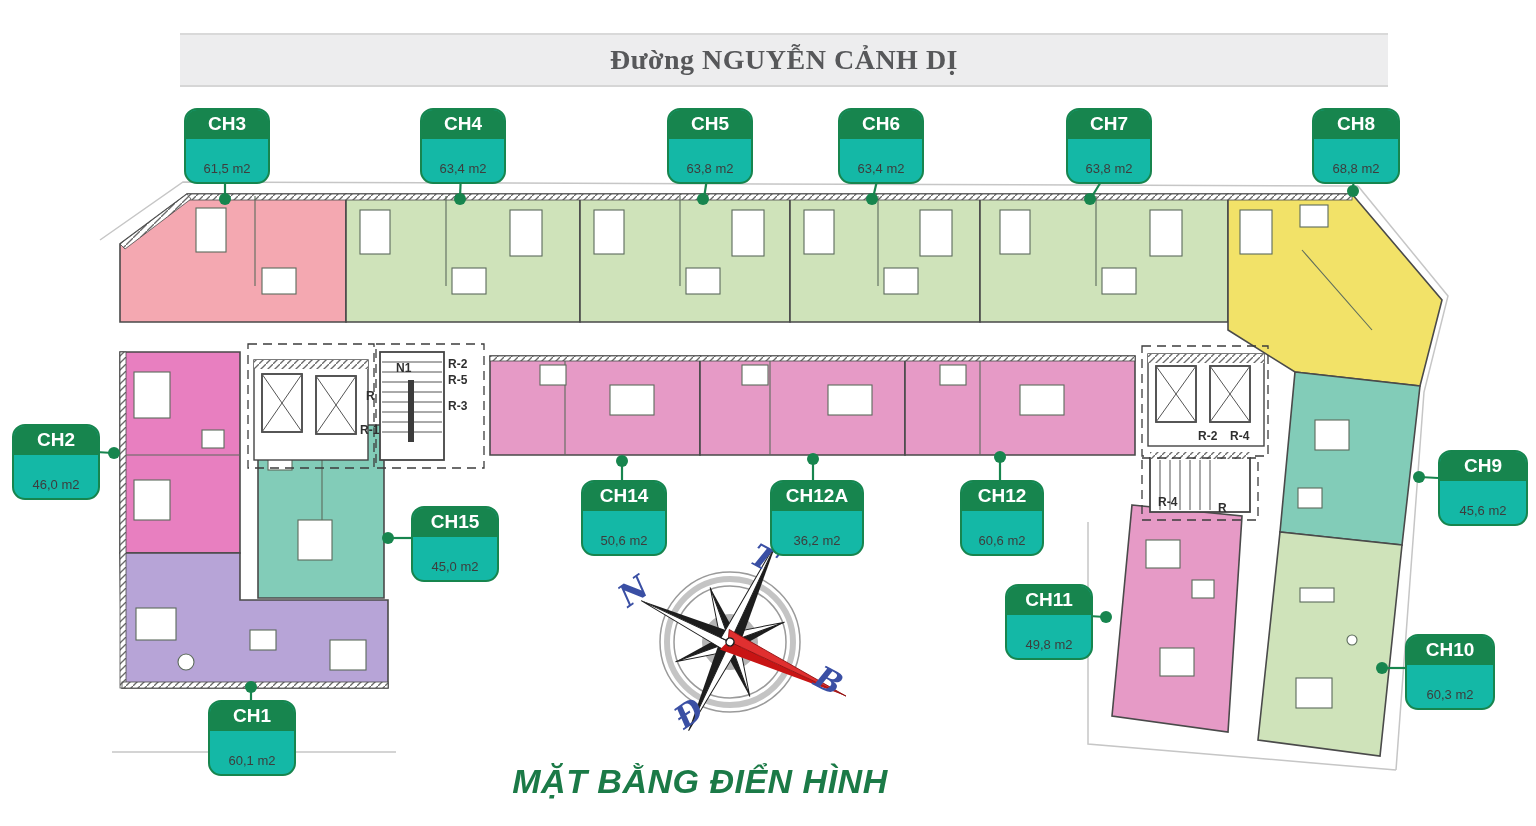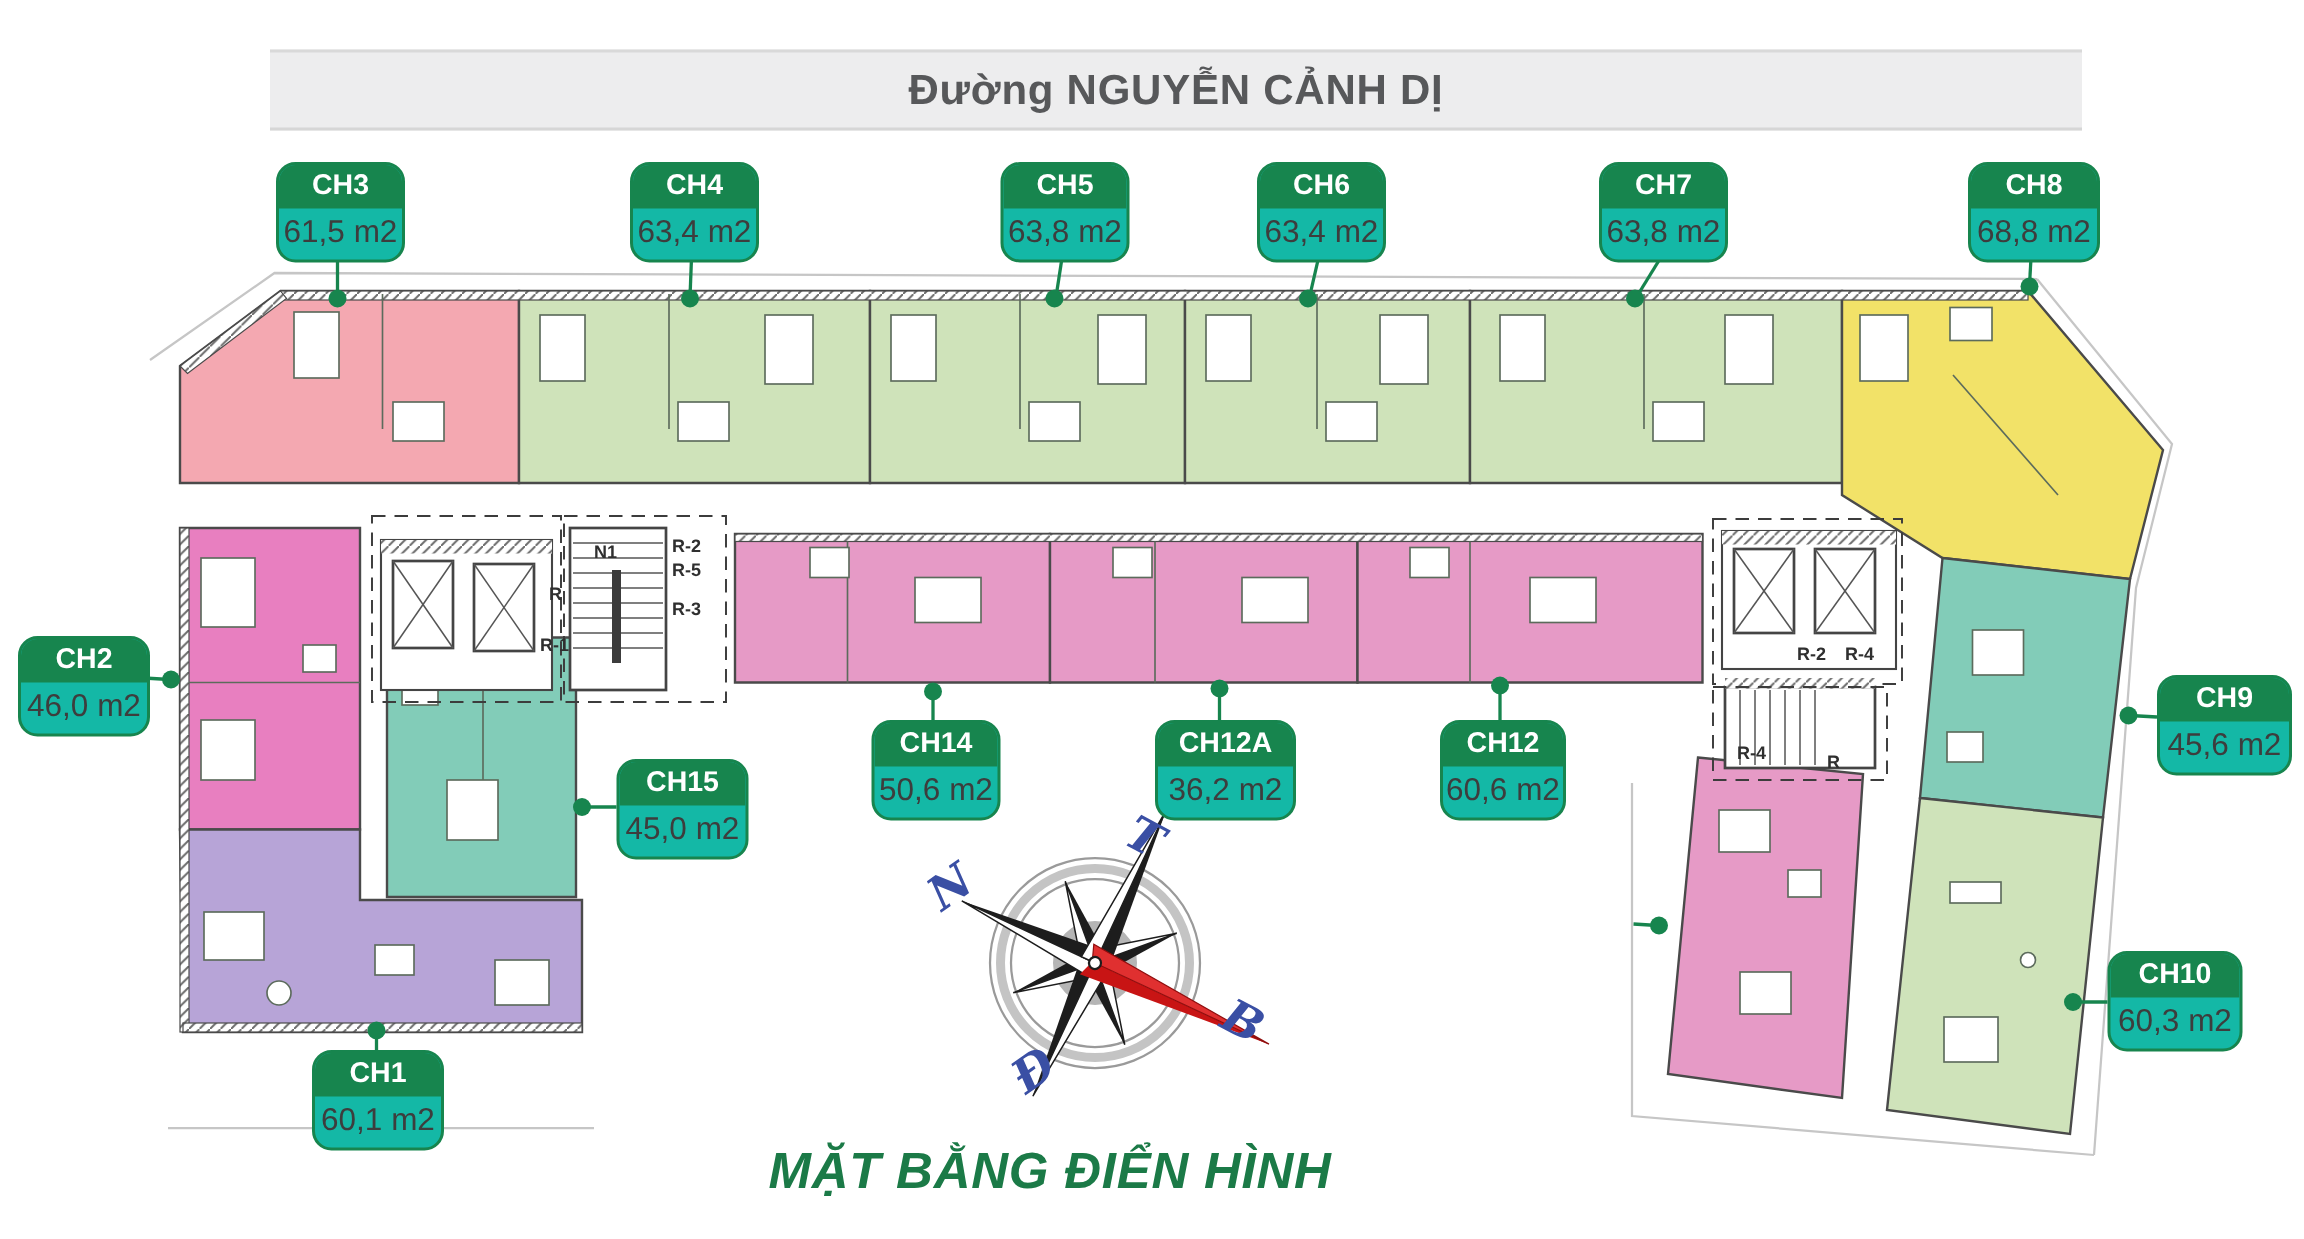--- a/index.html
+++ b/index.html
@@ -1,31 +1,31 @@
 <!DOCTYPE html>
 <html style="--badge_green: #17854e; --title_green: #1b7a47; --pink: #f4a8b1; --green: #cfe3ba; --yellow: #f2e268; --teal: #82ccb8; --magenta: #e69ac6; --magenta2: #e87fc0; --purple: #b7a4d7; --wall: #4a4a4a; --compass_blue: #3a4fa4; --compass_red: #c81414;"><head>
 <meta charset="utf-8">
 <style>
   html,body{margin:0;padding:0;background:#fff;}
   #stage{position:relative;width:1536px;height:826px;background:#ffffff;overflow:hidden;
          font-family:"Liberation Sans",sans-serif;}
   
   .street-band{position:absolute;left:180px;top:33px;width:1208px;height:50px;
     background:#ededee;border-top:2px solid #d9d9d9;border-bottom:2px solid #d6d6d6;
-    display:flex;align-items:center;justify-content:center;}
+    display:flex;align-items:center;justify-content:center;font-family:Liberation Serif, serif;}
   .street-band span{font-size:28px;font-weight:bold;color:#57585a;letter-spacing:.5px;}
   
   .plan-title{position:absolute;left:480px;top:762px;width:440px;text-align:center;
     font-size:34px;font-weight:bold;color:var(--title_green);letter-spacing:.5px;font-style:italic;}
   
   .badge{position:absolute;border:2px solid var(--badge_green);border-radius:13px;
     background:#14b8a6;overflow:hidden;text-align:center;z-index:5;}
   .badge-head{background:var(--badge_green);color:#fff;font-weight:bold;font-size:19px;
     padding:3px 2px 4px;}
-  .badge-body{color:#3d3d3d;font-size:21px;padding:4px 2px 6px;}
+  .badge-body{color:#3d3d3d;font-size:13px;padding:22px 2px 6px;}
   
   svg{position:absolute;left:0;top:0;}
   .f-pink{fill:var(--pink);} .f-green{fill:var(--green);} .f-yellow{fill:var(--yellow);}
   .f-teal{fill:var(--teal);} .f-mag{fill:var(--magenta);} .f-mag2{fill:var(--magenta2);}
   .f-purple{fill:var(--purple);}
   .ol{stroke:var(--wall);stroke-width:1.6;}
   .det{stroke:#5c6b5c;stroke-width:1.1;fill:#ffffff;}
   .detl{stroke:#5c6b5c;stroke-width:1.1;fill:none;}
   .core{fill:#ffffff;stroke:#444;stroke-width:1.8;}
   .dash{fill:none;stroke:#3c3c3c;stroke-width:1.3;stroke-dasharray:9 6;}
@@ -330,20 +330,24 @@
     <div class="badge-body">68,8 m2</div>
   </div>
   <div class="badge" style="left:1438px;top:450px;width:86px">
     <div class="badge-head">CH9</div>
     <div class="badge-body">45,6 m2</div>
   </div>
   <div class="badge" style="left:1405px;top:634px;width:86px">
     <div class="badge-head">CH10</div>
     <div class="badge-body">60,3 m2</div>
   </div>
+  <div class="badge" style="left:1005px;top:584px;width:84px">
+    <div class="badge-head">CH11</div>
+    <div class="badge-body">49,8 m2</div>
+  </div>
   <div class="badge" style="left:960px;top:480px;width:80px">
     <div class="badge-head">CH12</div>
     <div class="badge-body">60,6 m2</div>
   </div>
   <div class="badge" style="left:770px;top:480px;width:90px">
     <div class="badge-head">CH12A</div>
     <div class="badge-body">36,2 m2</div>
   </div>
   <div class="badge" style="left:581px;top:480px;width:82px">
     <div class="badge-head">CH14</div>

